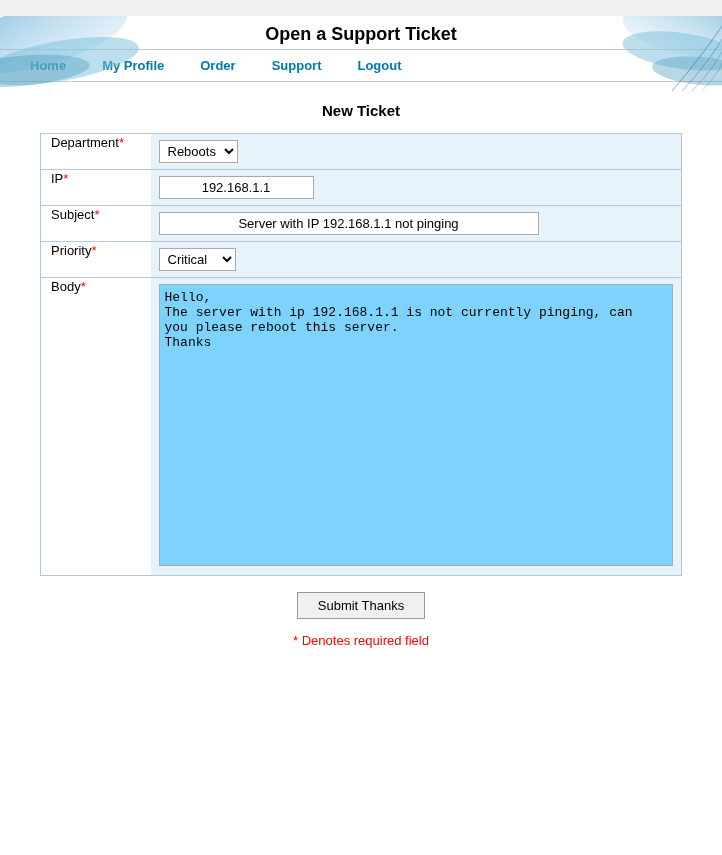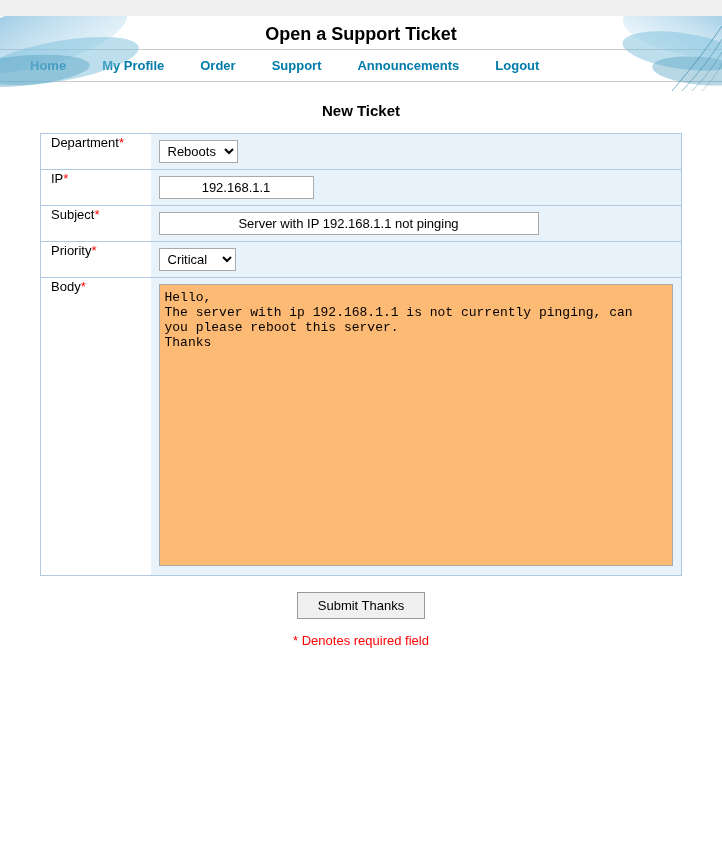--- a/index.html
+++ b/index.html
@@ -130,21 +130,21 @@
       background: #fff;
       font-family: Arial, sans-serif;
     }
     textarea {
       border: 1px solid #aaa;
       padding: 5px;
       font-size: 13px;
       font-family: 'Courier New', Courier, monospace;
       resize: none;
       width: 100%;
-      background: #fdba74;
+      background: #7dd3fc;
     }
 
     #ip-input {
       width: 155px;
     }
     #subject-input {
       width: 380px;
     }
 
     
@@ -206,21 +206,20 @@
       </svg>
     </div>
     <h1 class="header-title">Open a Support Ticket</h1>
   </div>
 
   <nav>
     <a href="#">Home</a>
     <a href="#">My Profile</a>
     <a href="#">Order</a>
     <a href="#">Support</a>
-    <a href="#">Announcements</a>
     <a href="#">Logout</a>
   </nav>
 
   <div class="main-content">
     <div class="section-title">New Ticket</div>
 
     <table class="form-table">
 
       <tbody>
           <tr>

